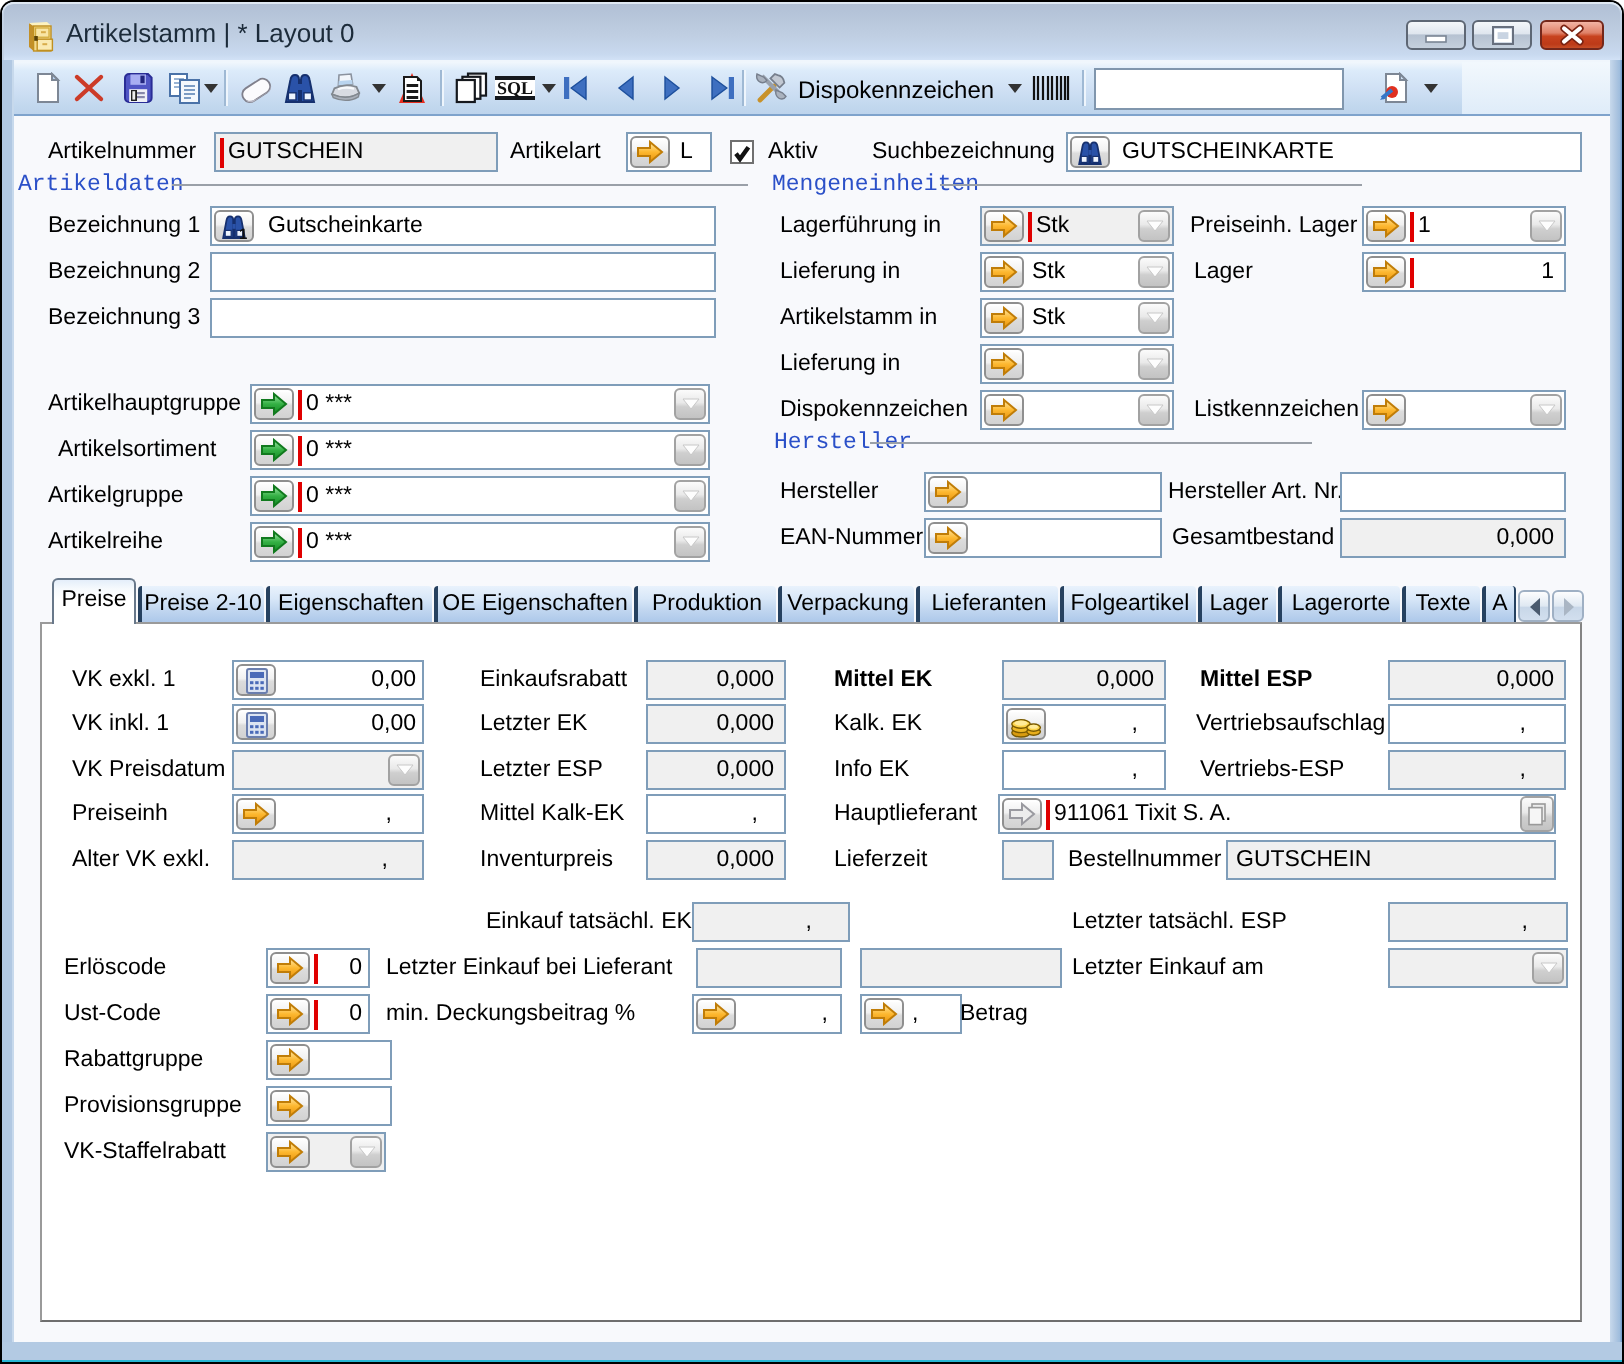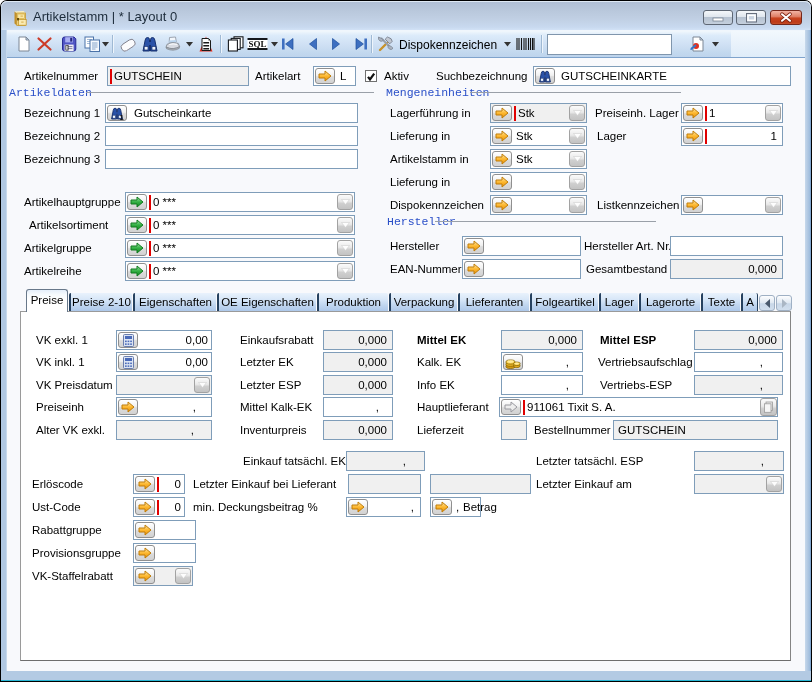--- a/index.html
+++ b/index.html
@@ -617,21 +617,21 @@
       </svg>
     </div>
 <div class="val vr" style="left:370px;top:500px;width:44px">,</div>
 <div class="fld" style="left:430px;top:497px;width:51px"></div>
 <div class="abtn" style="left:432px;top:499px">
       <svg width="14" height="12" viewBox="0 0 14 12">
         <path d="M1 4 H7 V1 L13 6 7 11 V8 H1z" fill="url(#gold)" stroke="#c07d08" stroke-width="1"></path>
       </svg>
     </div>
 <div class="val" style="left:456px;top:500px">,</div>
-<div class="lbl" style="left:463px;top:500px">Betrag</div>
+<div class="lbl" style="left:480px;top:500px">Betrag</div>
 
 <div class="lbl" style="left:32px;top:523px">Rabattgruppe</div>
 <div class="fld" style="left:133px;top:520px;width:63px"></div>
 <div class="abtn" style="left:135px;top:522px">
       <svg width="14" height="12" viewBox="0 0 14 12">
         <path d="M1 4 H7 V1 L13 6 7 11 V8 H1z" fill="url(#gold)" stroke="#c07d08" stroke-width="1"></path>
       </svg>
     </div>
 <div class="lbl" style="left:32px;top:546px">Provisionsgruppe</div>
 <div class="fld" style="left:133px;top:543px;width:63px"></div>

